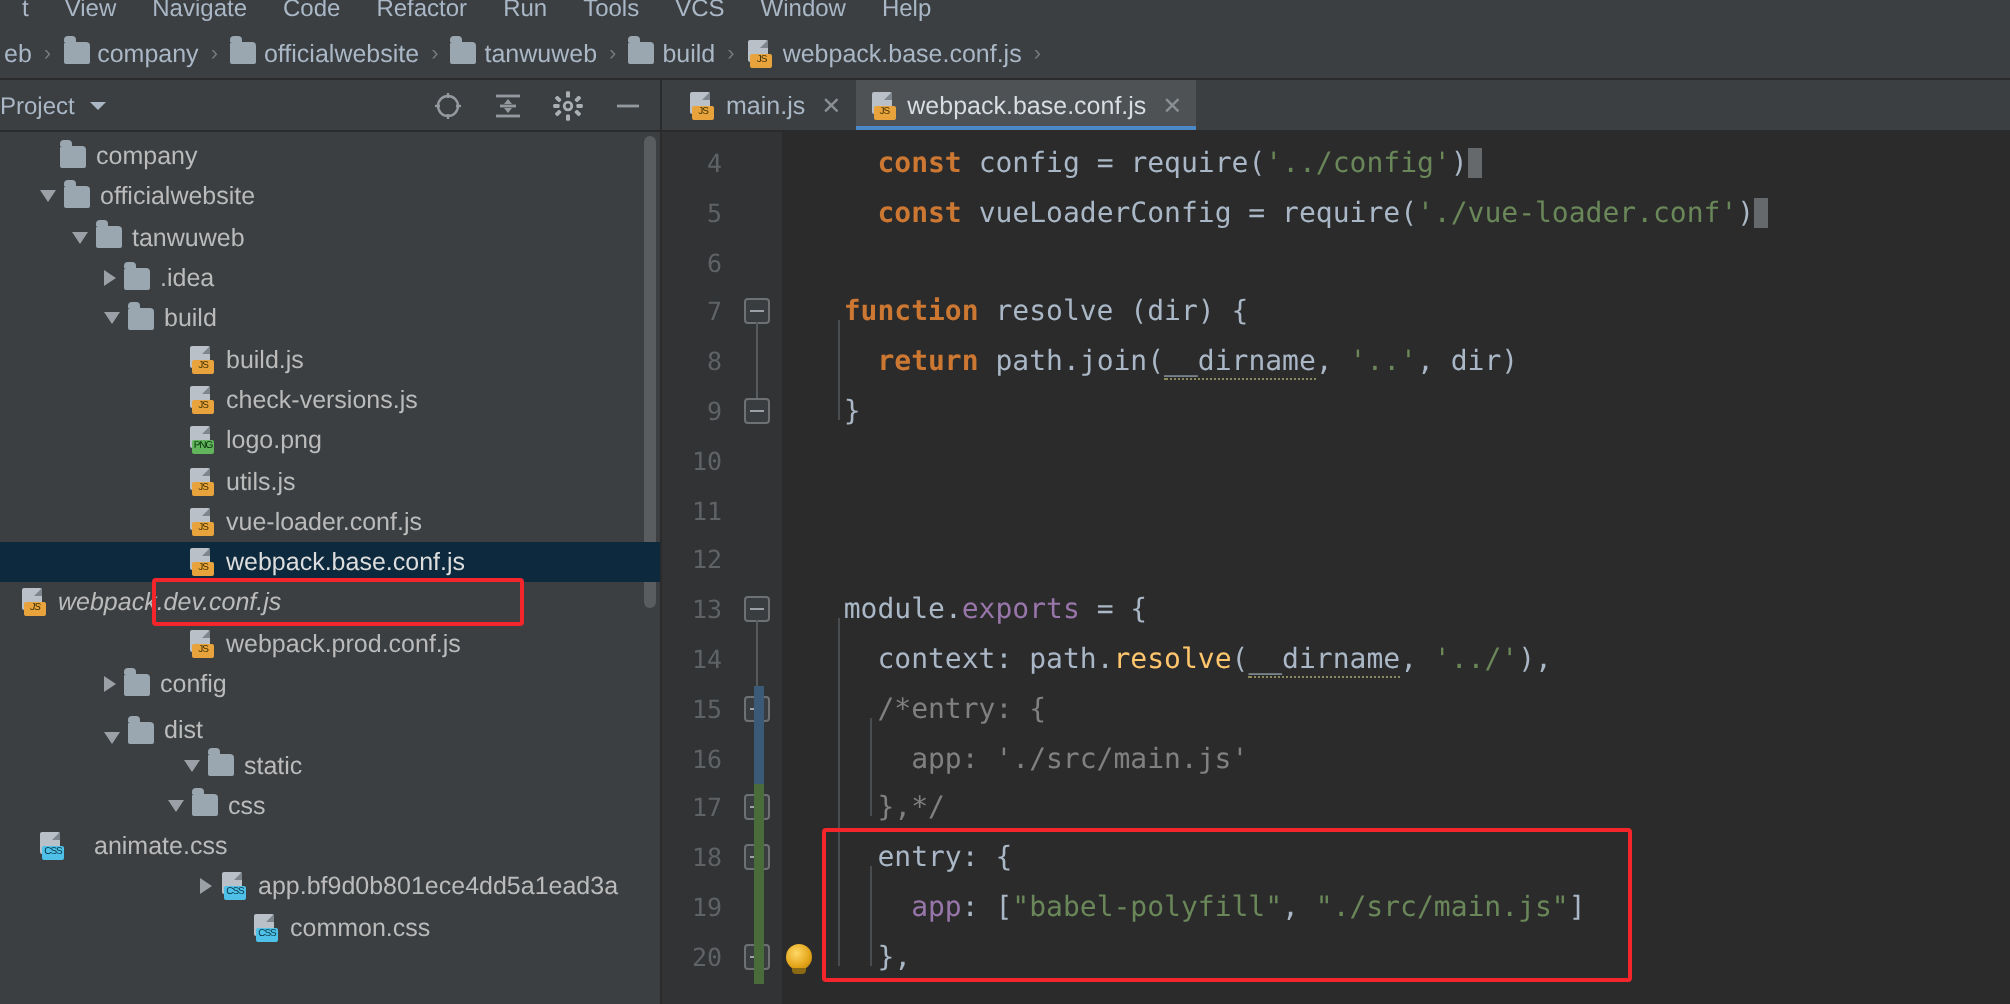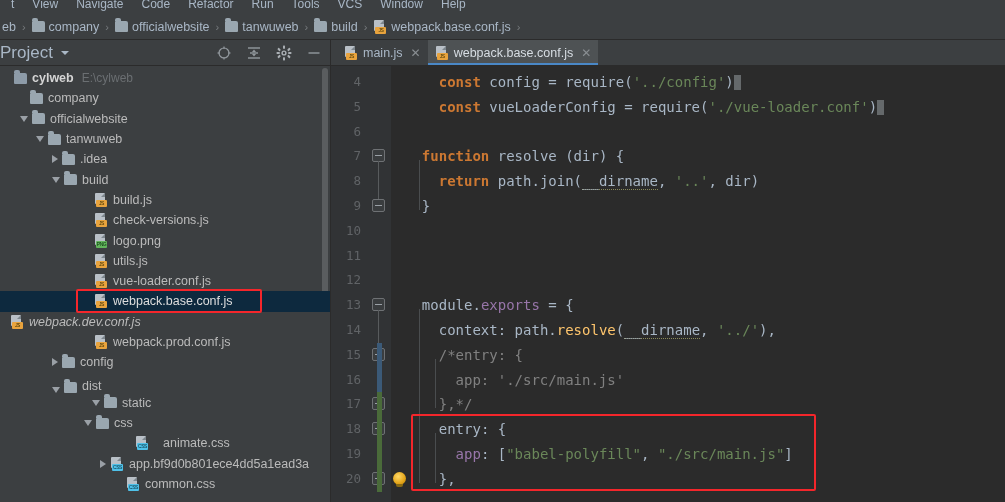--- a/index.html
+++ b/index.html
@@ -66,21 +66,21 @@
 
   
   .project{
     width:330px; background:#3c3f41; display:flex; flex-direction:column;
     position:relative; flex:0 0 330px;
   }
   .project-head{
     height:26px; display:flex; align-items:center; padding:0 4px 0 0;
     background:#3c3f41; border-bottom:1px solid #2b2b2b;
   }
-  .project-title{ color:#a9b7c6; font-size:17px; margin-left:0px; }
+  .project-title{ color:#a9b7c6; font-size:12px; margin-left:0px; }
   .caret-down{
     width:0;height:0;border-left:4px solid transparent;border-right:4px solid transparent;
     border-top:4px solid #a9b7c6; margin-left:8px;
   }
   .ptools{ margin-left:auto; display:flex; align-items:center; gap:14px; padding-right:4px;}
   .ptool{ width:16px; height:16px; position:relative; opacity:.8; }
 
   .tree{
     flex:1; background:#3c3f41; overflow:hidden; position:relative;
     padding-top:2px;
@@ -287,26 +287,20 @@
         <span class="ptool">
           <svg width="16" height="16" viewBox="0 0 16 16">
               <line x1="2.5" y1="8" x2="13.5" y2="8" stroke="#a9b0b6" stroke-width="1.4"></line>
             </svg>
         </span>
       </div>
     </div>
 
     <div class="tree" id="tree">
       <div class="scrollbar-v"></div>
-    <div class="row" style="padding-left: 4px;">
-          <span class="arrow none"></span>
-          <span class="ic ic-folder blue"></span>
-          <span class="row-label bold">cylweb</span>
-          <span class="row-sub">E:\cylweb</span>
-        </div>
         <div class="row" style="padding-left: 20px;">
           <span class="arrow none"></span>
           <span class="ic ic-folder"></span>
           <span class="row-label">company</span>
         </div>
         <div class="row" style="padding-left: 20px;">
           <span class="arrow open"></span>
           <span class="ic ic-folder"></span>
           <span class="row-label">officialwebsite</span>
         </div>
@@ -402,21 +396,21 @@
         <div class="row" style="padding-left: 92px;">
           <span class="arrow open"></span>
           <span class="ic ic-folder"></span>
           <span class="row-label">static</span>
         </div>
         <div class="row" style="padding-left: 84px;">
           <span class="arrow open"></span>
           <span class="ic ic-folder"></span>
           <span class="row-label">css</span>
         </div>
-        <div class="row" style="padding-left: 116px; gap: 9px;">
+        <div class="row" style=" gap: 9px;">
           <span class="arrow none"></span>
           <span class="ic ic-js ic-css">
             <span class="pg"></span>
             <span class="badge">CSS</span>
           </span>
           <span class="row-label">animate.css</span>
         </div>
         <div class="row" style="padding-left: 100px;">
           <span class="arrow closed"></span>
           <span class="ic ic-js ic-css">

